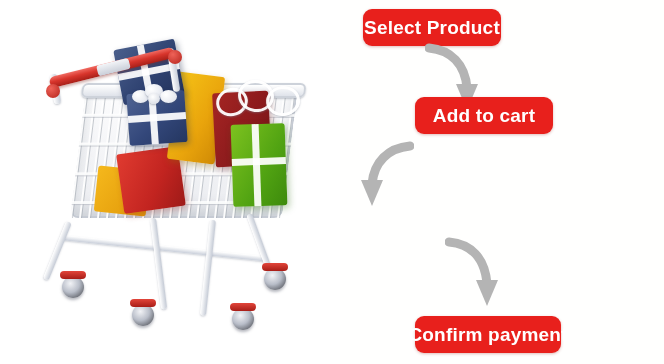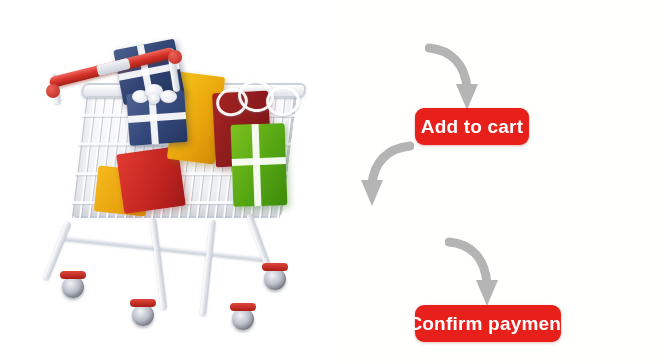--- a/index.html
+++ b/index.html
@@ -233,23 +233,23 @@
     background: #e8201c;
     border-radius: 9px;
     color: #ffffff;
     font-size: 19px;
     font-weight: bold;
     letter-spacing: .2px;
     white-space: nowrap;
     box-shadow: 0 1px 3px rgba(150,30,25,.30);
   }
   .step-1 { left: 363px; top: 9px;   width: 138px; height: 37px; }
-  .step-2 { left: 415px; top: 108px; width: 114px; height: 37px; }
+  .step-2 { left: 415px; top: 97px; width: 138px; height: 37px; }
   .step-3 { left: 336px; top: 205px; width: 129px; height: 37px; }
-  .step-4 { left: 415px; top: 305px; width: 146px; height: 37px; }
+  .step-4 { left: 415px; top: 316px; width: 146px; height: 37px; }
 
   .arrow { position: absolute; }
   .arrow svg { display: block; }
   .arr-1 { left: 425px; top: 42px;  width: 56px; height: 72px; }
   .arr-2 { left: 358px; top: 140px; width: 56px; height: 70px; }
   .arr-3 { left: 445px; top: 236px; width: 56px; height: 74px; }
 </style>
 </head>
 <body>
 
@@ -306,20 +306,21 @@
     <div class="leg l4"></div>
 
     <div class="wheel w1"></div>
     <div class="wheel w2"></div>
     <div class="wheel w3"></div>
     <div class="wheel w4"></div>
 
     <div class="watermark"></div>
   </div>
 
+  <div class="step step-1">Select Product</div>
 
   <div class="arrow arr-1">
     <svg width="56" height="72" viewBox="0 0 56 72">
       <path d="M4 6 C26 8, 40 22, 42 46" stroke="#b4b4b4" stroke-width="9" fill="none" stroke-linecap="round"></path>
       <path d="M42 68 L31 42 L53 42 Z" fill="#b4b4b4"></path>
     </svg>
   </div>
 
   <div class="step step-2">Add to cart</div>
 

